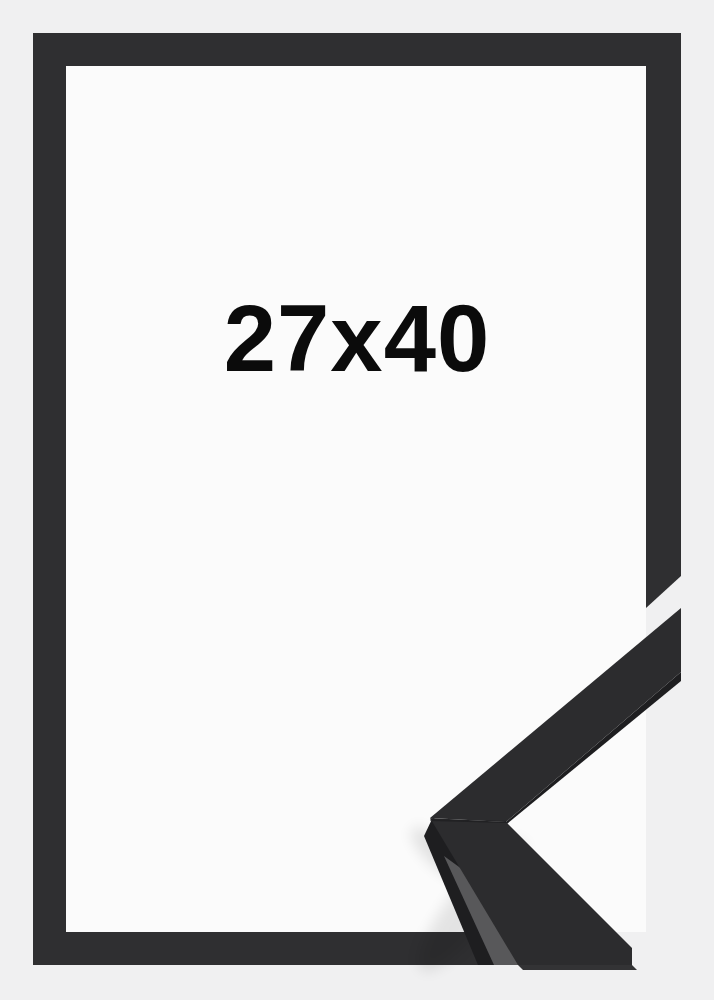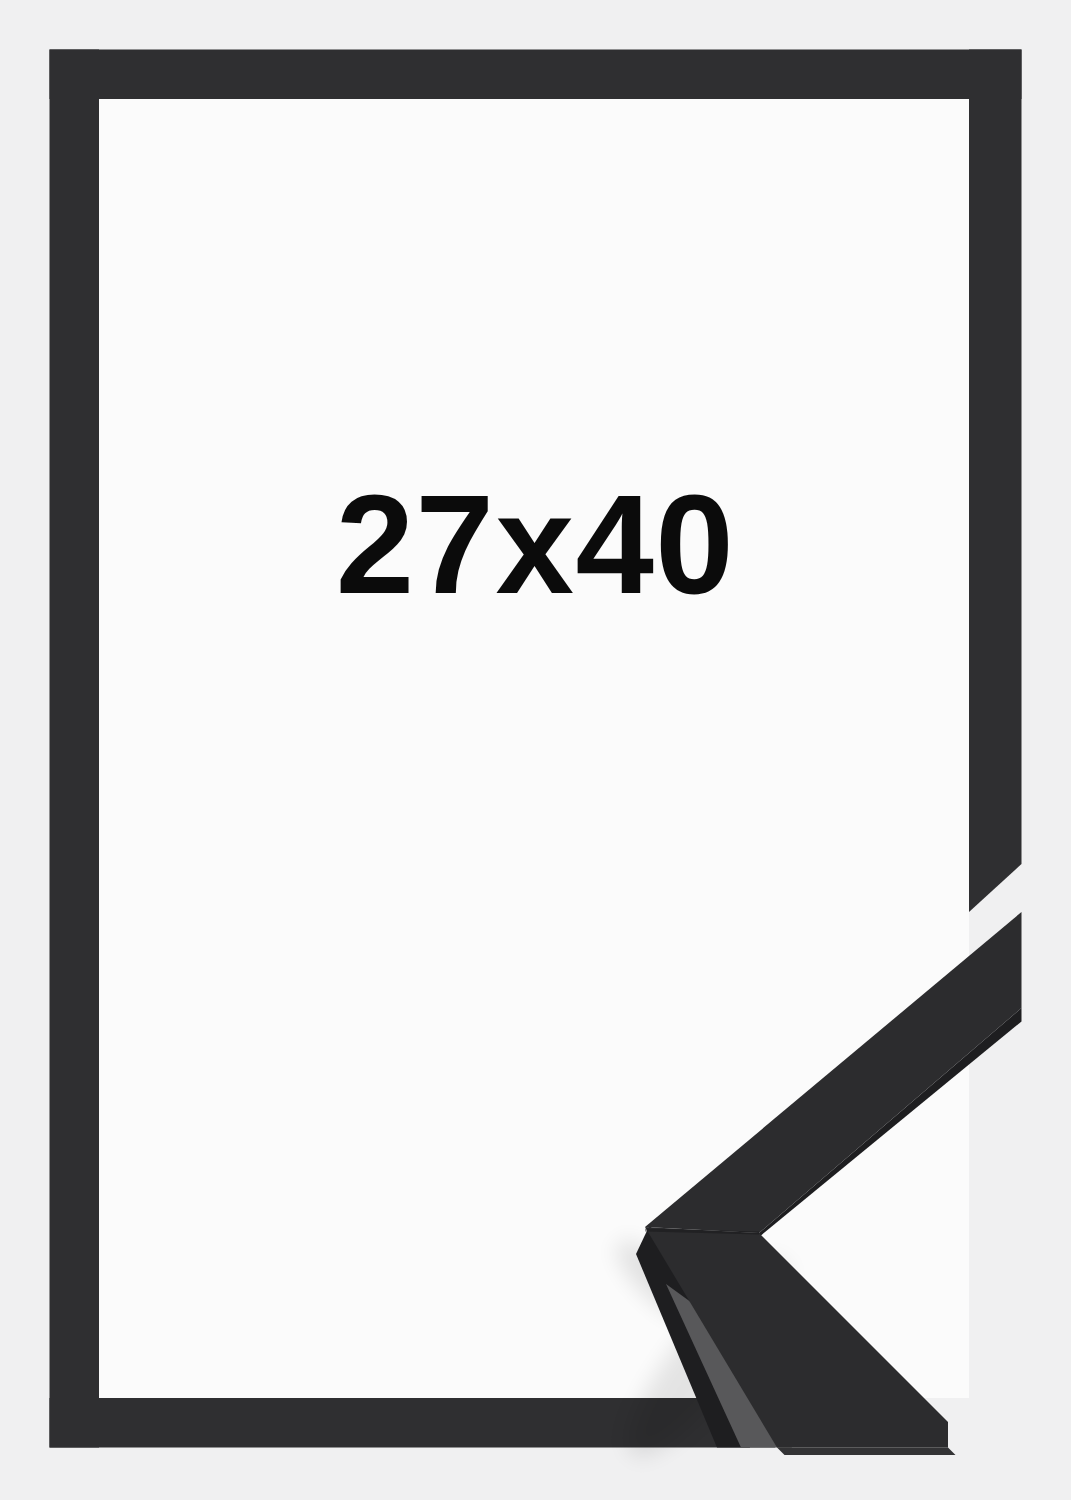--- a/index.html
+++ b/index.html
@@ -21,21 +21,21 @@
     overflow:hidden;
   }
   .frame-svg{position:absolute;left:0;top:0;display:block;}
   .f-inner{fill:var(--inner);}
   .f-frame{fill:var(--frame);}
   .f-face{fill:var(--sample-face);}
   .f-dark{fill:var(--dark-edge);}
   .f-light{fill:var(--side-light);}
   .size-label{
     position:absolute;
-    top:316px;
+    top:292px;
     left:0;
     width:714px;
     text-align:center;
     font-family:"Liberation Sans",sans-serif;
     font-weight:700;
     font-size:94px;
     line-height:1;
     letter-spacing:1px;
     color:var(--label-text);
     user-select:none;

